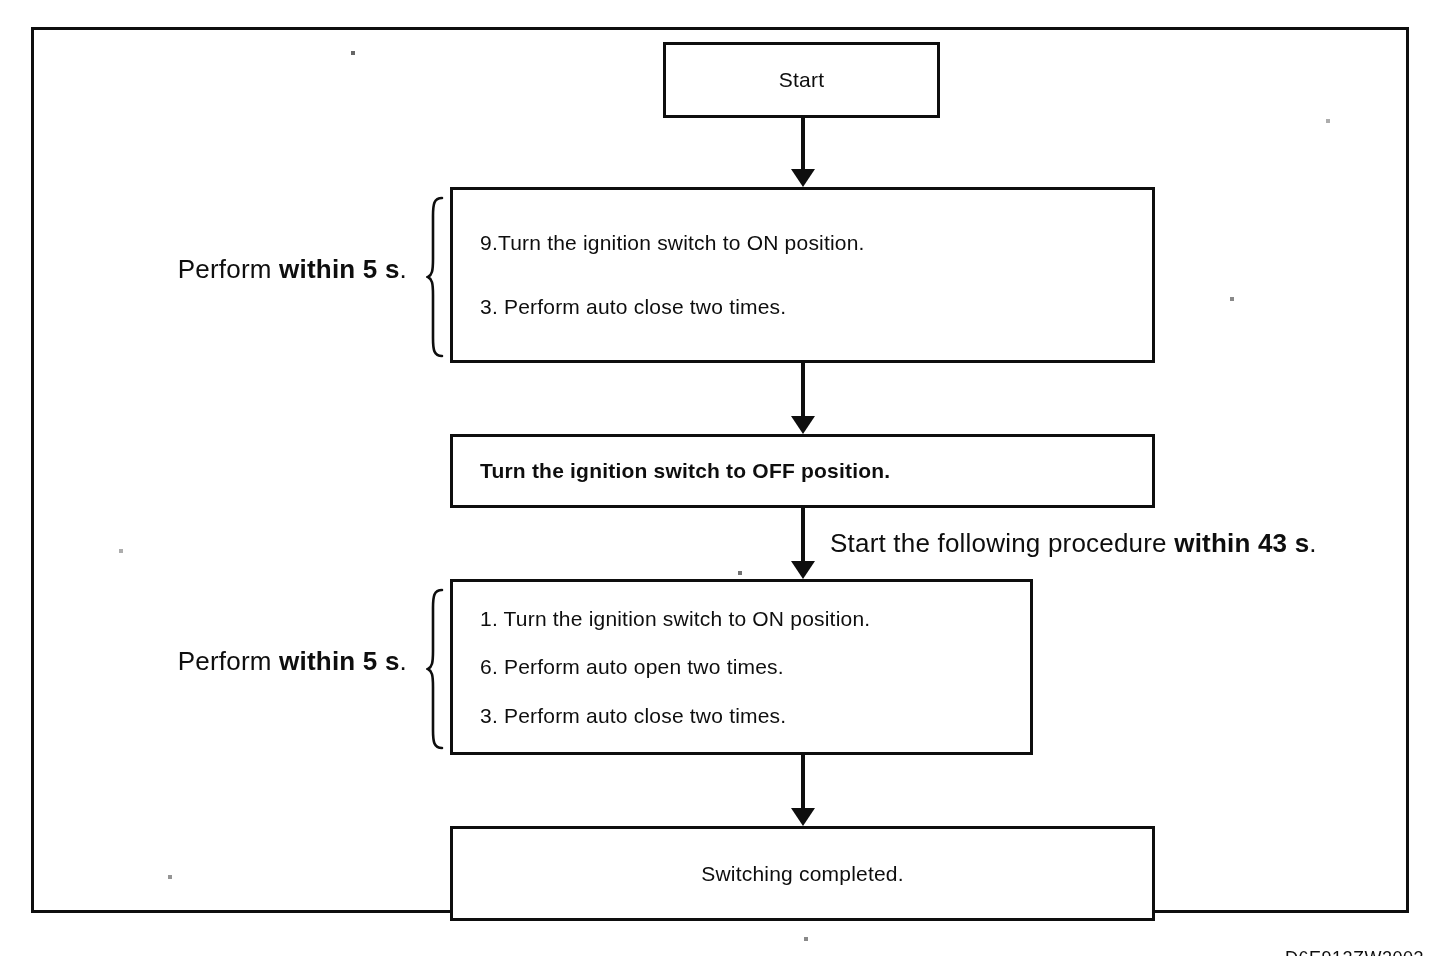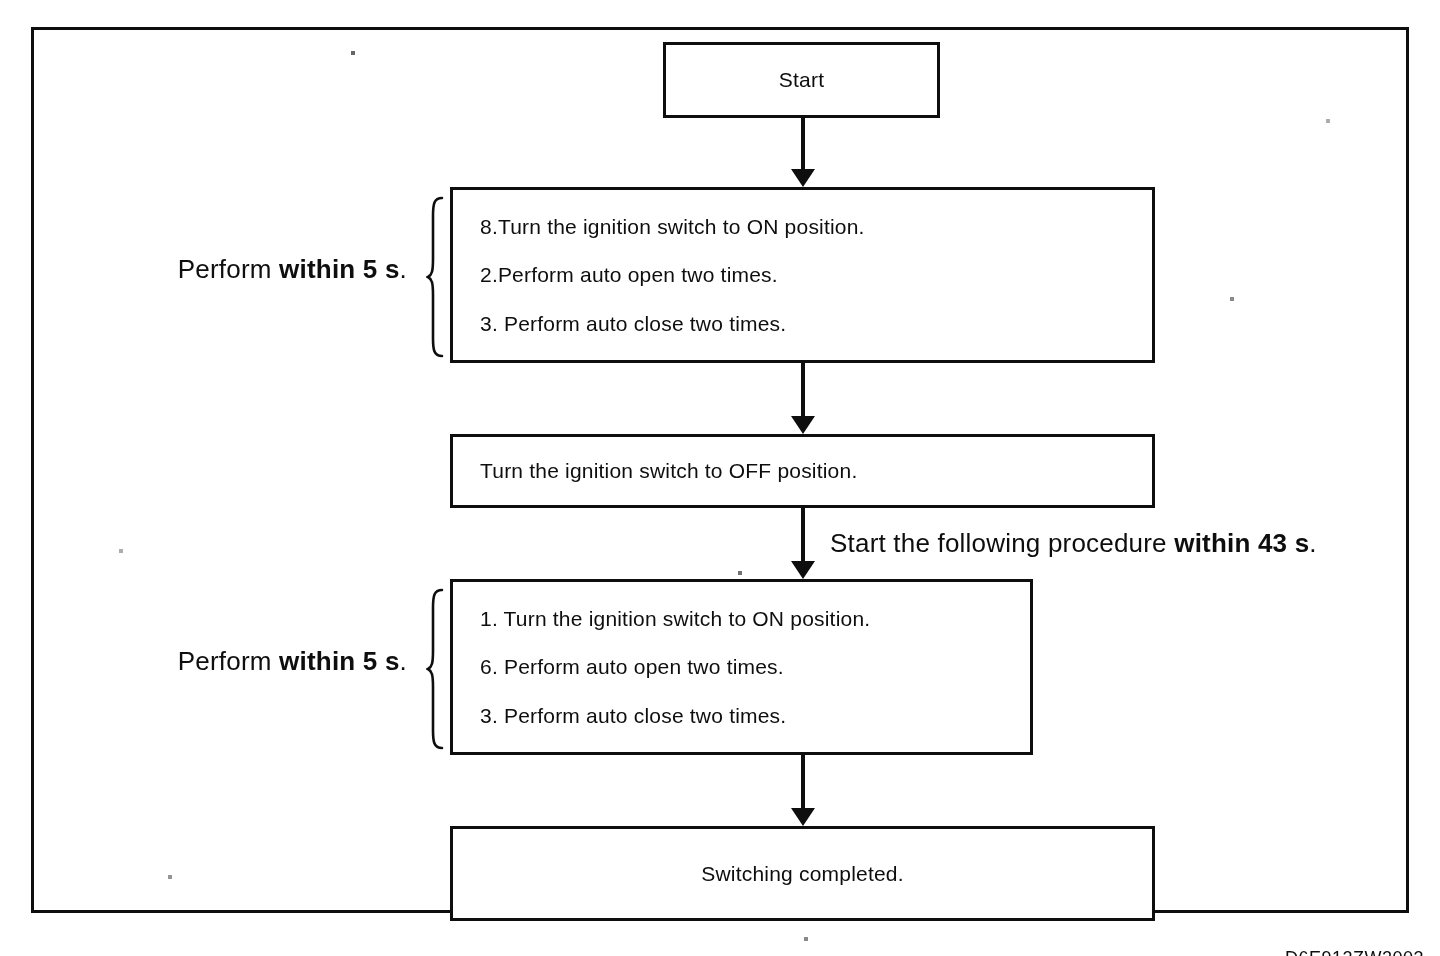--- a/index.html
+++ b/index.html
@@ -34,20 +34,21 @@
   }
   .node.center {
     display: flex;
     align-items: center;
     justify-content: center;
   }
   .node.leftpad {
     display: flex;
     align-items: center;
     padding-left: 27px;
+    font-weight: bold;
   }
   .steps ul {
     list-style: none;
     margin: 0;
     padding: 0 10px 0 27px;
     height: 100%;
     display: flex;
     flex-direction: column;
     justify-content: space-evenly;
   }
@@ -135,22 +136,21 @@
   <div class="sidelabel" style="left:150px; top:254px; width:257px; text-align:right;">
     <span>Perform </span><b>within 5 s</b><span>.</span>
   </div>
 
   <svg class="brace" style="left:426px; top:196px;" width="18" height="162" viewBox="0 0 18 162">
     <path d="M 16 2 C 8 2 7 8 7 20 L 7 63 C 7 75 6 79 2 81 C 6 83 7 87 7 99 L 7 142 C 7 154 8 160 16 160" fill="none" stroke="#0e0e0e" stroke-width="2.6" stroke-linecap="round"></path>
   </svg>
 
   <div class="node steps" style="left:450px; top:187px; width:705px; height:176px;">
     <ul>
-      <li>8.Turn the ignition switch to ON position.</li>
-      <li>2.Perform auto open two times.</li>
+      <li>9.Turn the ignition switch to ON position.</li>
       <li>3. Perform auto close two times.</li>
     </ul>
   </div>
 
   <div class="arrow" style="left:803px; top:363px; height:71px;">
     <i class="stem"></i>
     <i class="head"></i>
   </div>
 
   <div class="node leftpad" style="left:450px; top:434px; width:705px; height:74px;">

